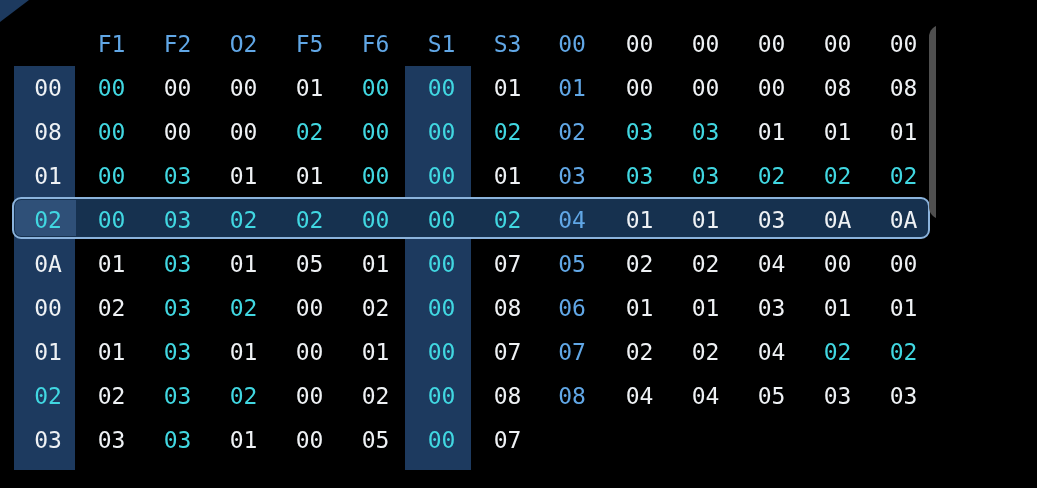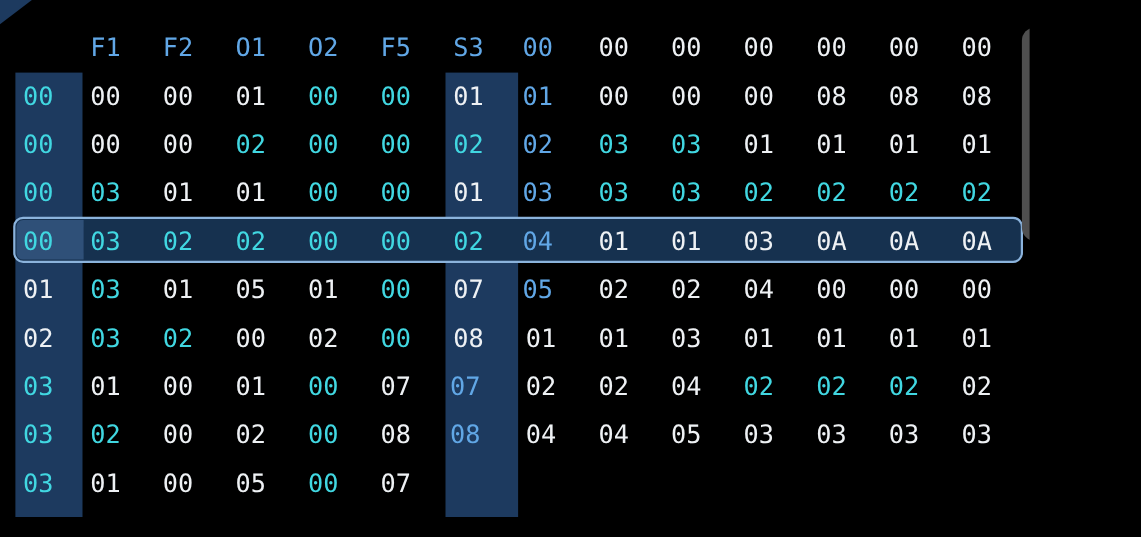--- a/index.html
+++ b/index.html
@@ -12,21 +12,21 @@
     --sel-label:#2f5078;
     --sel-border:#8bb3dc;
     --btn-bg:#1d3b60;
     --icon:#ffffff;
     --thumb:#4f4f4f;
     --divider:#46525f;
   }
   html,body{margin:0;padding:0;background:#000;}
   .screen{
     position:relative;width:936px;height:488px;background:var(--bg);
-    overflow:hidden;font-family:"DejaVu Sans Mono",monospace;
+    overflow:hidden;font-family:"DejaVu Sans Mono",monospace;text-align:center;
   }
   .corner-fold{
     position:absolute;left:0;top:0;width:0;height:0;
     border-top:22px solid var(--band);border-right:29px solid transparent;
   }
   .band{position:absolute;top:66px;height:404px;background:var(--band);z-index:1;}
   .band-labels{left:14px;width:61px;}
   .band-o4{left:405px;width:66px;}
   .selection{
     position:absolute;left:12px;width:918px;height:42px;
@@ -75,23 +75,24 @@
   <div class="corner-fold"></div>
   <div class="band band-labels"></div>
   <div class="band band-o4"></div>
   <div class="selection" id="selection" style="top: 197px;">
     <div class="selection-label"></div>
   </div>
   <div class="hex-table" id="hex-table">
       <div class="cell header"></div>
       <div class="cell header">F1</div>
       <div class="cell header">F2</div>
-      <div class="cell header">O1</div>
       <div class="cell header">O2</div>
       <div class="cell header">F5</div>
+      <div class="cell header">F6</div>
+      <div class="cell header">S1</div>
       <div class="cell header">S3</div>
       <div class="cell rlabel">00</div>
       <div class="cell ">00</div>
       <div class="cell ">00</div>
       <div class="cell ">00</div>
       <div class="cell ">00</div>
       <div class="cell ">00</div>
       <div class="cell ">00</div>
       <div class="cell teal">00</div>
       <div class="cell ">00</div>
@@ -163,20 +164,21 @@
       <div class="cell ">00</div>
       <div class="cell ">00</div>
       <div class="cell ">00</div>
       <div class="cell ">02</div>
       <div class="cell teal">03</div>
       <div class="cell teal">02</div>
       <div class="cell ">00</div>
       <div class="cell ">02</div>
       <div class="cell teal">00</div>
       <div class="cell ">08</div>
+      <div class="cell rlabel">06</div>
       <div class="cell ">01</div>
       <div class="cell ">01</div>
       <div class="cell ">03</div>
       <div class="cell ">01</div>
       <div class="cell ">01</div>
       <div class="cell ">01</div>
       <div class="cell ">01</div>
       <div class="cell teal">03</div>
       <div class="cell ">01</div>
       <div class="cell ">00</div>

